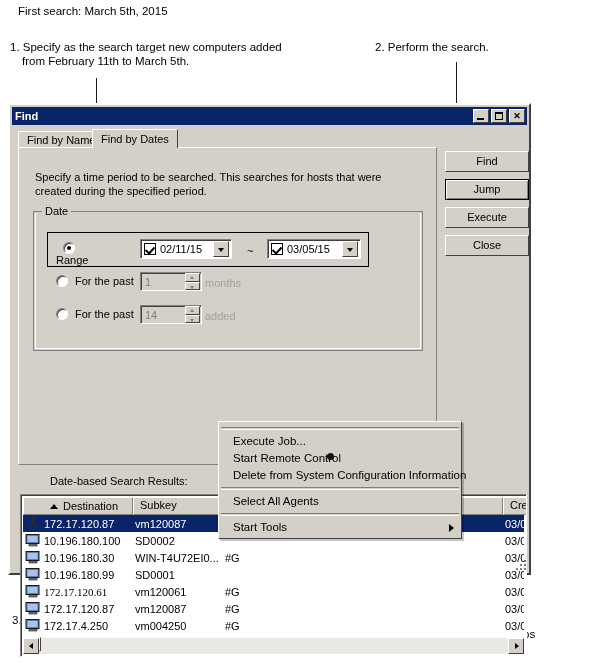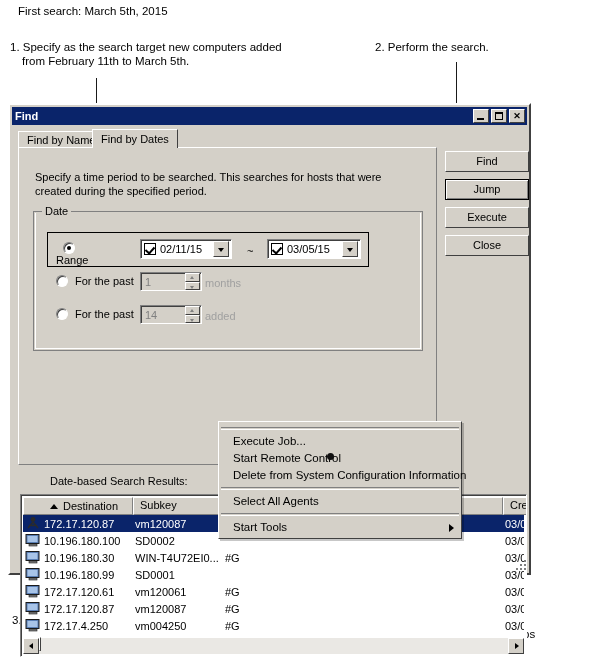--- a/index.html
+++ b/index.html
@@ -747,21 +747,21 @@
       </div>
 
       <div class="lv-row">
         <span class="pcicon">
           <svg width="16" height="15" viewBox="0 0 16 15">
               <rect x="1" y="1.5" width="13" height="9" fill="#5a7fb5" stroke="#1a1a1a"></rect>
               <rect x="2.5" y="3" width="10" height="6" fill="#a8c4e8"></rect>
               <rect x="4" y="11" width="8" height="2" fill="#808080" stroke="#1a1a1a" stroke-width="0.6"></rect>
             </svg>
         </span>
-        <span class="lv-cell" style="width:91px;">172.17.120.61</span>
+        <span class="lv-cell" style="width:91px;font-family:Liberation Serif, serif;">172.17.120.61</span>
         <span class="lv-cell" style="width:90px;">vm120061</span>
         <span class="lv-cell" style="width:110px;">#G</span>
         <span class="lv-cell" style="width:90px;"></span>
         <span class="lv-cell" style="width:80px;"></span>
         <span class="lv-cell" style="width:90px;">03/05/2015 0</span>
       </div>
 
       <div class="lv-row">
         <span class="pcicon">
           <svg width="16" height="15" viewBox="0 0 16 15">

